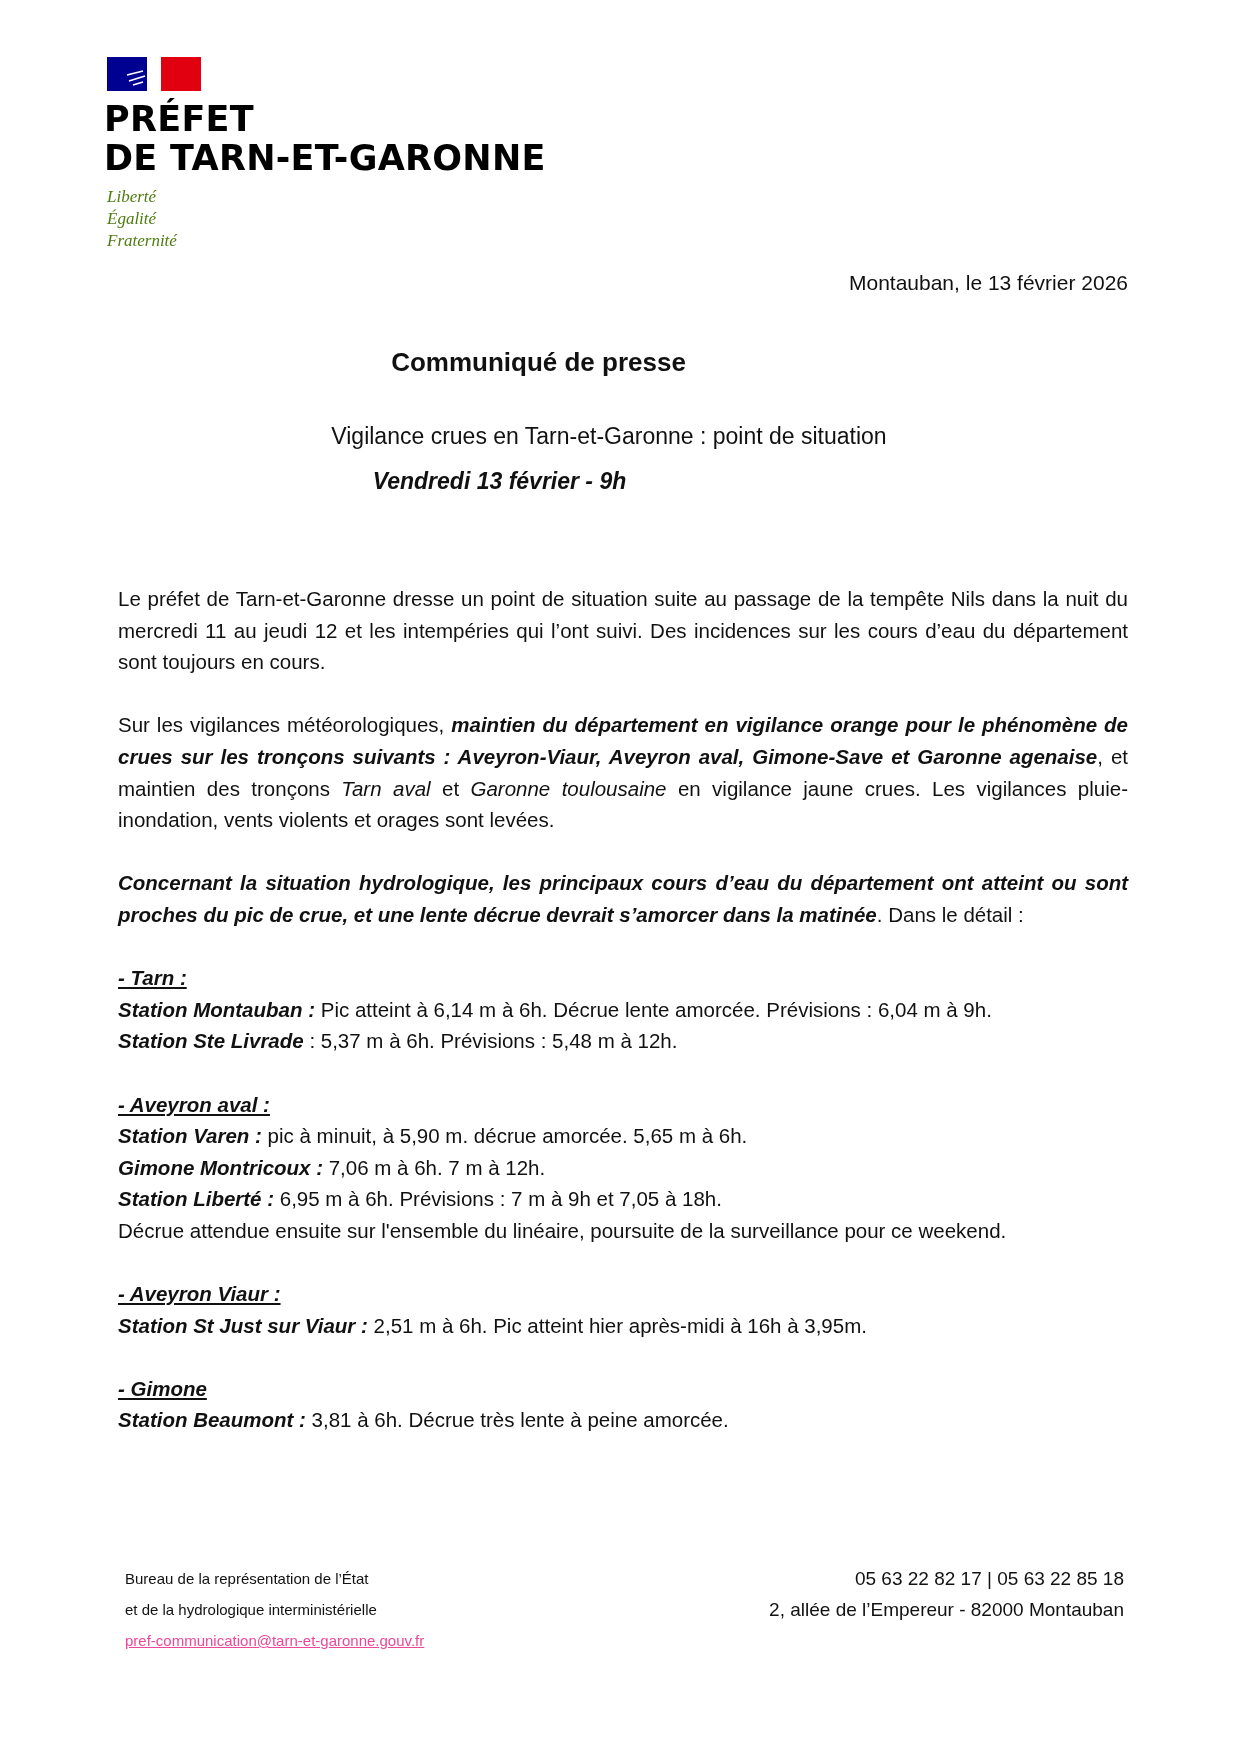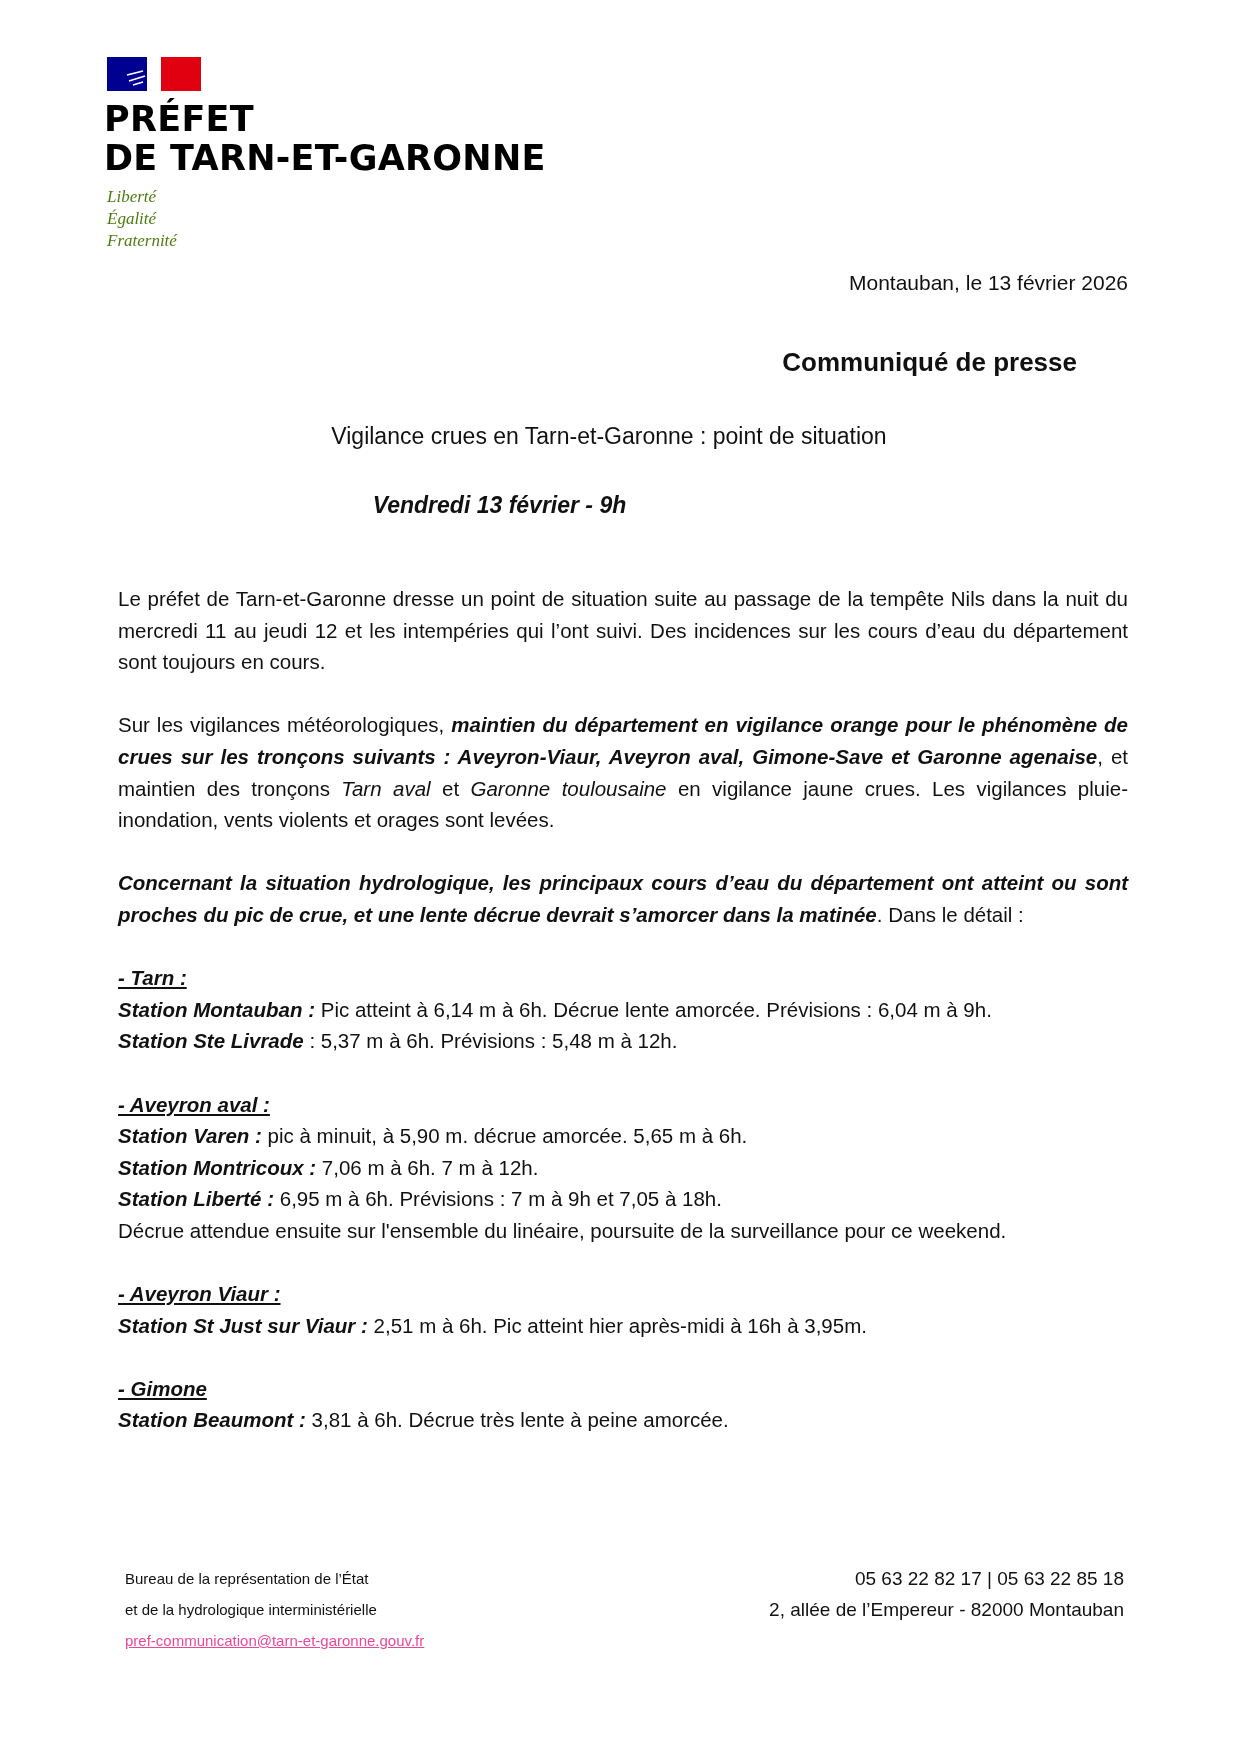--- a/index.html
+++ b/index.html
@@ -15,28 +15,28 @@
     font-weight: bold; font-size: 35px; line-height: 39px; letter-spacing: 0.3px; color: #000;
   }
   .devise {
     left: 107px; top: 186px; font-family: "Liberation Serif", serif;
     font-style: italic; font-size: 17px; line-height: 22px; color: #4d7c0f;
   }
   .date-line {
     right: 113px; top: 271px; font-size: 21px; text-align: right;
   }
   .press-title {
-    left: 0; width: 1077px; top: 347px; text-align: right;
+    left: 0; width: 1077px; top: 347px; text-align: center;
     font-weight: bold; font-size: 26px;
   }
   .subtitle {
     left: 0; width: 1218px; top: 423px; text-align: center; font-size: 23px;
   }
   .date-italic {
-    left: 0; width: 999px; top: 492px; text-align: center;
+    left: 0; width: 999px; top: 468px; text-align: center;
     font-size: 23px; font-weight: bold; font-style: italic;
   }
   .body-text {
     left: 118px; width: 1010px; top: 583px; font-size: 20.5px; line-height: 31.6px;
   }
   .body-text p { margin: 0 0 31.6px 0; text-align: justify; }
   .body-text p.nojust { text-align: left; }
   .bi { font-weight: bold; font-style: italic; }
   .i { font-style: italic; }
   .section-head { font-weight: bold; font-style: italic; text-decoration: underline; }
@@ -89,21 +89,21 @@
 
   <p class="nojust">
     <span class="line section-head">- Tarn :</span>
     <span class="line"><span class="bi">Station Montauban :</span><span> Pic atteint à 6,14 m à 6h. Décrue lente amorcée. Prévisions : 6,04 m à 9h.</span></span>
     <span class="line"><span class="bi">Station Ste Livrade</span><span> : 5,37 m à 6h. Prévisions : 5,48 m à 12h.</span></span>
   </p>
 
   <p class="nojust">
     <span class="line section-head">- Aveyron aval :</span>
     <span class="line"><span class="bi">Station Varen :</span><span> pic à minuit, à 5,90 m. décrue amorcée. 5,65 m à 6h.</span></span>
-    <span class="line"><span class="bi">Station Montricoux :</span><span> 7,06 m à 6h. 7 m à 12h.</span></span>
+    <span class="line"><span class="bi">Gimone Montricoux :</span><span> 7,06 m à 6h. 7 m à 12h.</span></span>
     <span class="line"><span class="bi">Station Liberté :</span><span> 6,95 m à 6h. Prévisions : 7 m à 9h et 7,05 à 18h.</span></span>
     <span class="line">Décrue attendue ensuite sur l'ensemble du linéaire, poursuite de la surveillance pour ce weekend.</span>
   </p>
 
   <p class="nojust">
     <span class="line section-head">- Aveyron Viaur :</span>
     <span class="line"><span class="bi">Station St Just sur Viaur :</span><span> 2,51 m à 6h. Pic atteint hier après-midi à 16h à 3,95m.</span></span>
   </p>
 
   <p class="nojust">

